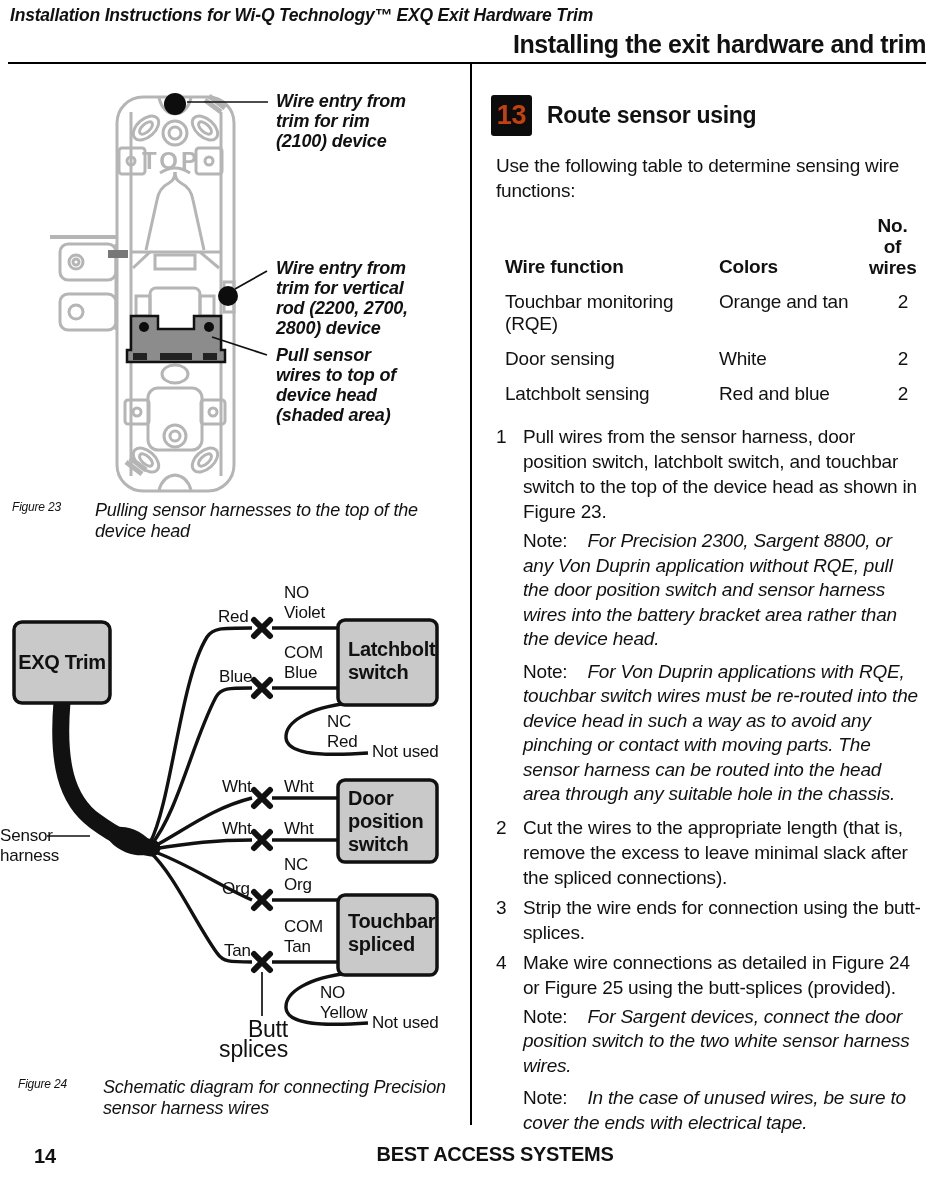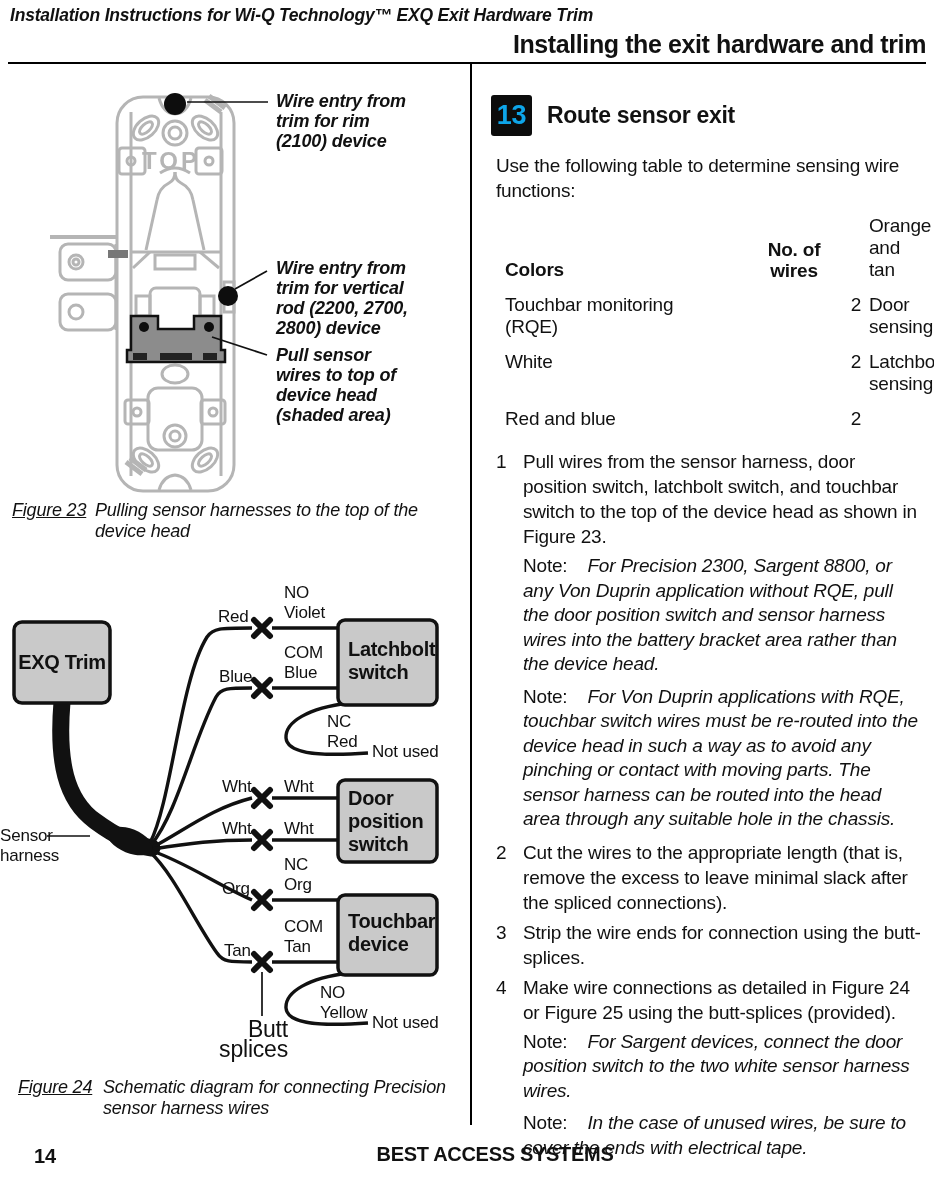--- a/index.html
+++ b/index.html
@@ -10,32 +10,32 @@
   }
   
   .doc-title{position:absolute;left:10px;top:5px;font-size:17.5px;font-weight:bold;font-style:italic;}
   .section-title{position:absolute;right:8px;top:30px;font-size:25px;font-weight:bold;text-align:right;letter-spacing:-0.4px;}
   .header-rule{position:absolute;left:8px;top:62px;width:918px;height:2px;background:#000;}
   .col-divider{position:absolute;left:470px;top:64px;width:2px;height:1061px;background:#000;}
   
   .lbl{position:absolute;font-size:17px;line-height:20px;white-space:pre-line;color:#111;}
   .callout{position:absolute;font-size:18px;line-height:20px;font-weight:bold;font-style:italic;white-space:pre-line;}
   .boxlbl{position:absolute;font-weight:bold;font-size:20px;line-height:23px;white-space:pre-line;letter-spacing:-0.3px;}
-  .caption-num{position:absolute;font-style:italic;font-size:18px;text-decoration:underline;}
+  .caption-num{position:absolute;font-style:italic;font-size:12px;}
   .caption-txt{position:absolute;font-style:italic;font-size:18px;line-height:21px;white-space:pre-line;}
   .top-label{position:absolute;left:142px;top:147px;font-size:24px;font-weight:bold;letter-spacing:3px;color:#b5b5b5;}
   .exq-label{position:absolute;left:14px;top:622px;width:96px;height:81px;display:flex;align-items:center;justify-content:center;font-weight:bold;font-size:20px;letter-spacing:-0.3px;}
   .legend{position:absolute;left:8px;top:926px;font-size:17.5px;line-height:19.5px;}
   .legend b{letter-spacing:-0.3px;}
   .butt-splices{position:absolute;left:216px;top:1019px;width:72px;text-align:right;font-size:23px;line-height:20px;white-space:pre-line;}
   svg{position:absolute;left:0;top:0;}
   
   .right-col{position:absolute;left:496px;top:95px;width:426px;}
   .step-header{display:flex;align-items:center;gap:15px;margin-left:-5px;}
-  .step-badge{width:41px;height:41px;background:#0c0c0c;color:#0ea5e9;font-size:27px;font-weight:bold;display:flex;align-items:center;justify-content:center;border-radius:3px;}
+  .step-badge{width:41px;height:41px;background:#0c0c0c;color:#c2410c;font-size:27px;font-weight:bold;display:flex;align-items:center;justify-content:center;border-radius:3px;}
   .step-title{font-size:23px;font-weight:bold;letter-spacing:-0.3px;}
   .intro{margin-top:17px;font-size:19px;line-height:25px;width:416px;}
   .wire-table{margin-top:12px;padding-left:9px;display:grid;grid-template-columns:214px 150px 47px;row-gap:13px;font-size:19px;}
   .wire-table .th{font-weight:bold;align-self:end;}
   .wire-table .th.num{text-align:center;white-space:pre-line;line-height:21px;}
   .wire-table .td.num{text-align:right;padding-right:8px;}
   .steps{margin-top:19px;}
   .step-item{display:grid;grid-template-columns:27px 1fr;font-size:19px;line-height:25px;margin-bottom:5px;}
   .note{margin:5px 0 8px 27px;font-size:19px;line-height:24.5px;font-style:italic;}
   .note .nlab{font-weight:normal;font-style:normal;margin-right:20px;}
@@ -187,21 +187,21 @@
     </g>
   </svg>
 
   <div class="exq-label">EXQ Trim</div>
   <div class="boxlbl" style="left:348px;top:638px;">Latchbolt
 switch</div>
   <div class="boxlbl" style="left:348px;top:787px;">Door
 position
 switch</div>
   <div class="boxlbl" style="left:348px;top:910px;">Touchbar
-device</div>
+spliced</div>
 
   <div class="lbl" style="left:218px;top:607px;">Red</div>
   <div class="lbl" style="left:284px;top:583px;">NO
 Violet</div>
   <div class="lbl" style="left:219px;top:667px;">Blue</div>
   <div class="lbl" style="left:284px;top:643px;">COM
 Blue</div>
   <div class="lbl" style="left:327px;top:712px;">NC
 Red</div>
   <div class="lbl" style="left:372px;top:742px;">Not used</div>
@@ -224,31 +224,32 @@
 splices</div>
 
 
   <div class="caption-num" style="left:18px;top:1077px;">Figure 24</div>
   <div class="caption-txt" style="left:103px;top:1077px;">Schematic diagram for connecting Precision
 sensor harness wires</div>
 
   <div class="right-col">
     <div class="step-header">
       <div class="step-badge">13</div>
-      <div class="step-title">Route sensor exit</div>
+      <div class="step-title">Route sensor using</div>
     </div>
     <div class="intro">Use the following table to determine sensing wire functions:</div>
 
     <div class="wire-table">
+      <div class="th">Wire function</div>
       <div class="th">Colors</div>
       <div class="th num">No. of
 wires</div>
 
+      <div class="td">Touchbar monitoring (RQE)</div>
       <div class="td">Orange and tan</div>
-      <div class="td">Touchbar monitoring (RQE)</div>
       <div class="td num">2</div>
 
       <div class="td">Door sensing</div>
       <div class="td">White</div>
       <div class="td num">2</div>
 
       <div class="td">Latchbolt sensing</div>
       <div class="td">Red and blue</div>
       <div class="td num">2</div>
     </div>

